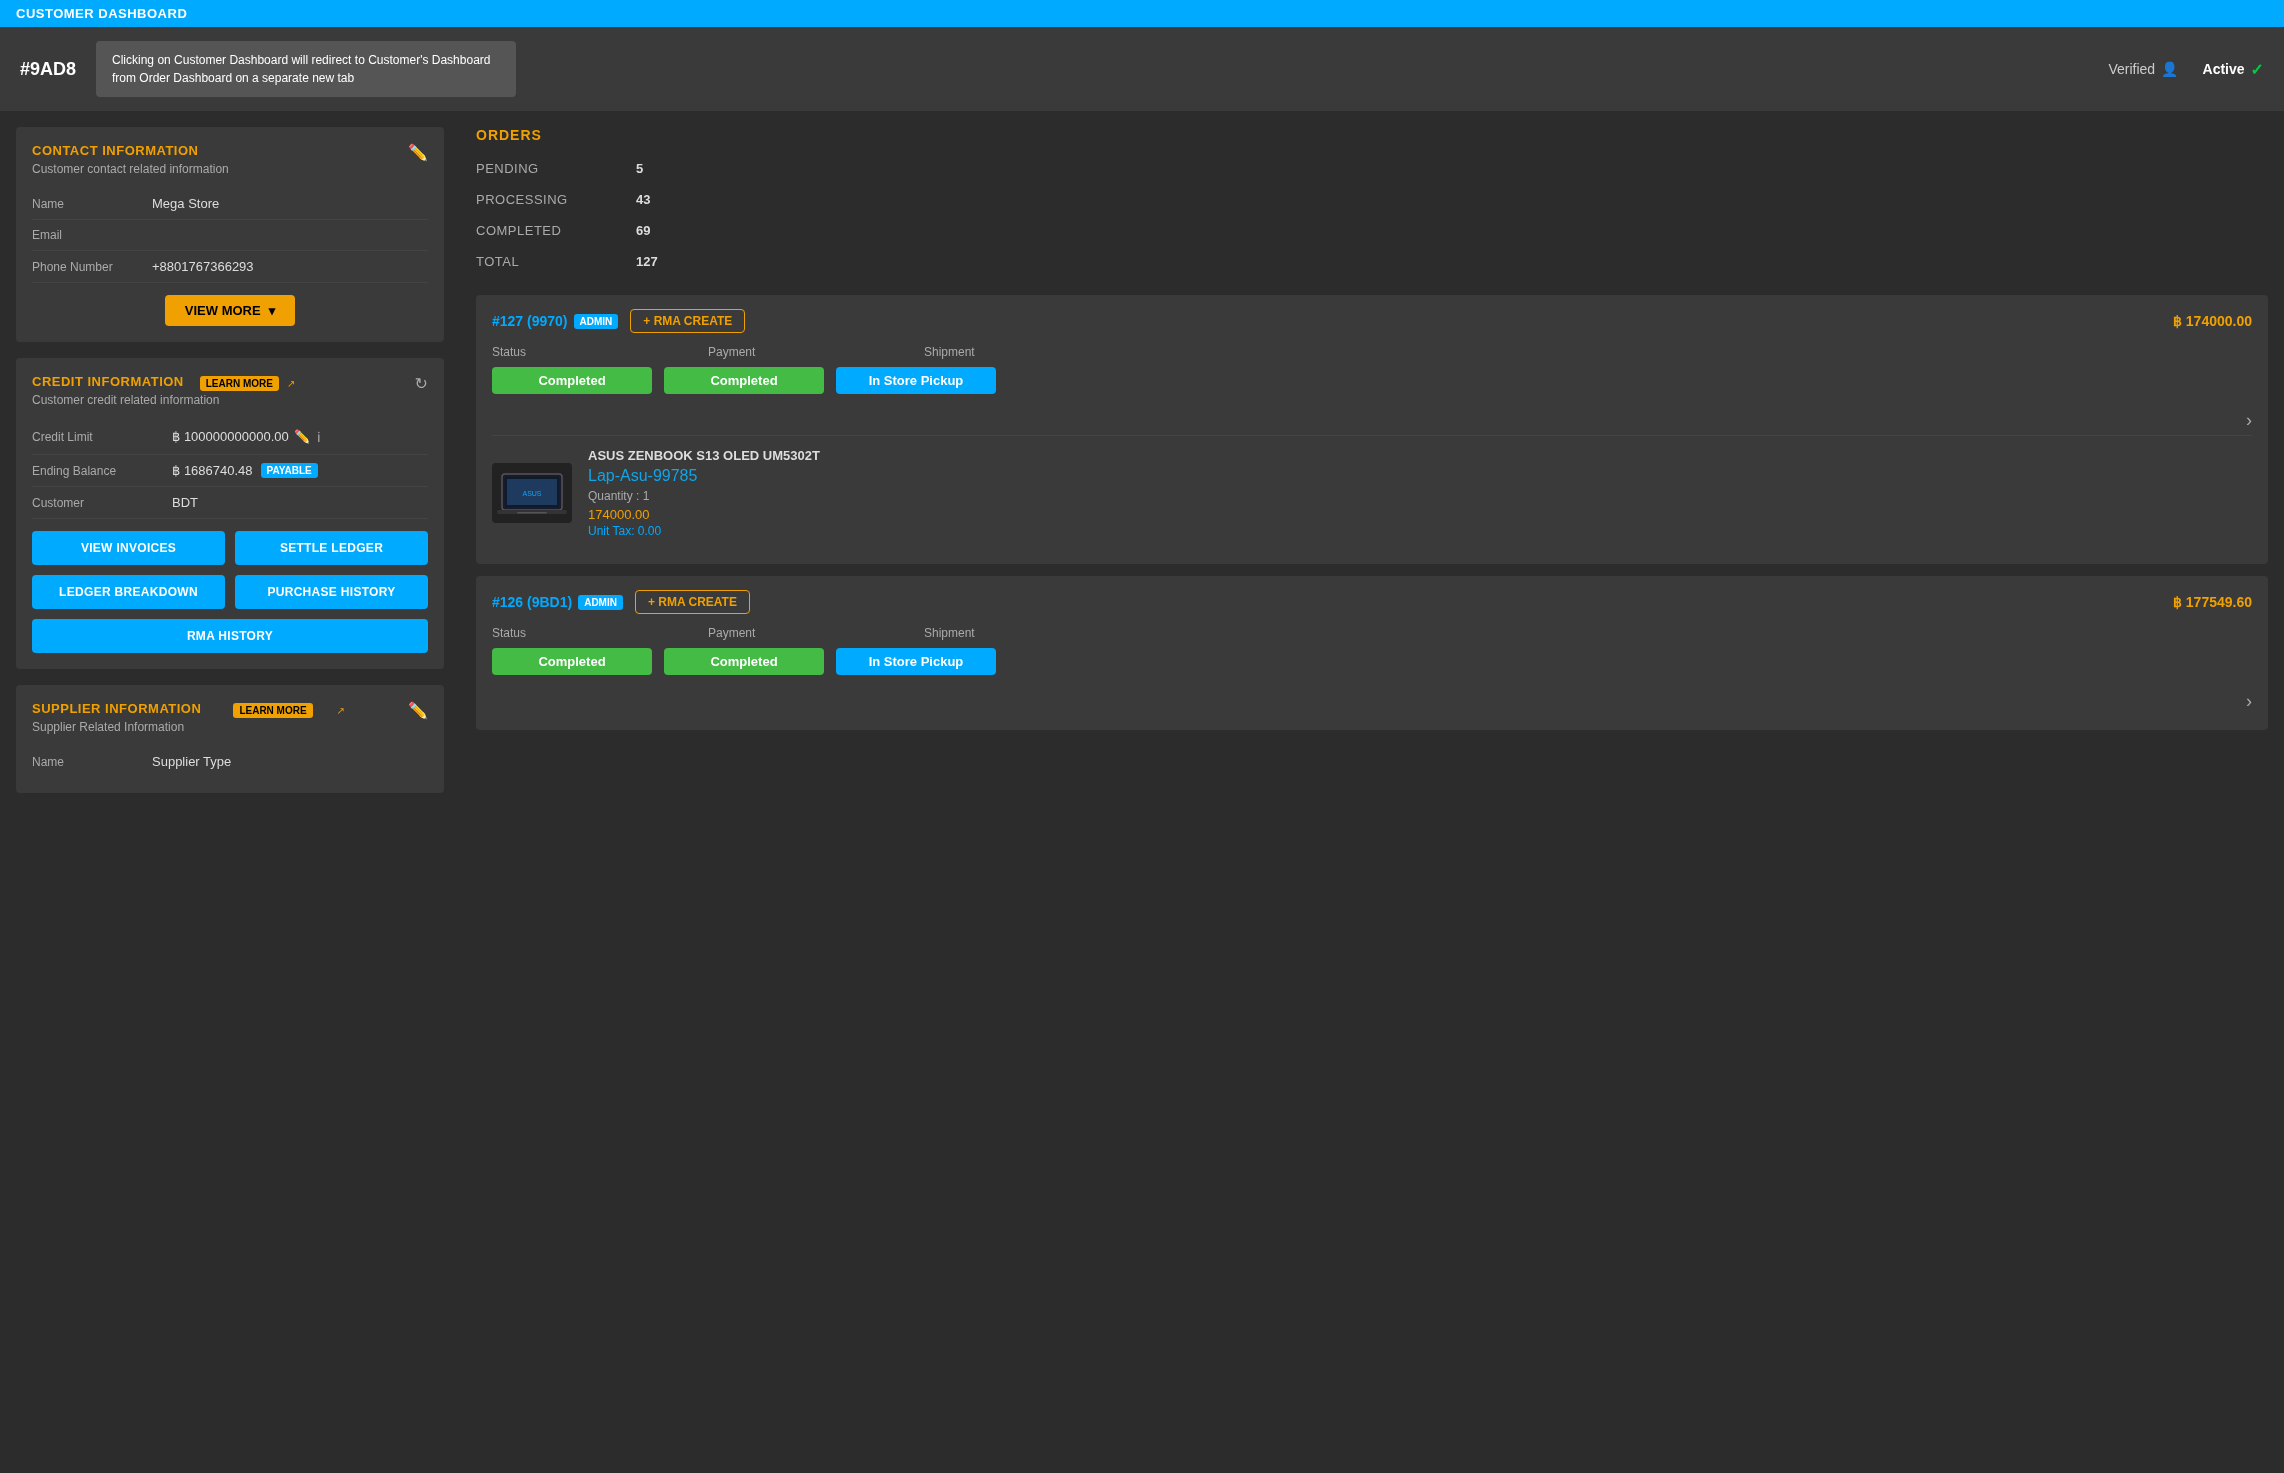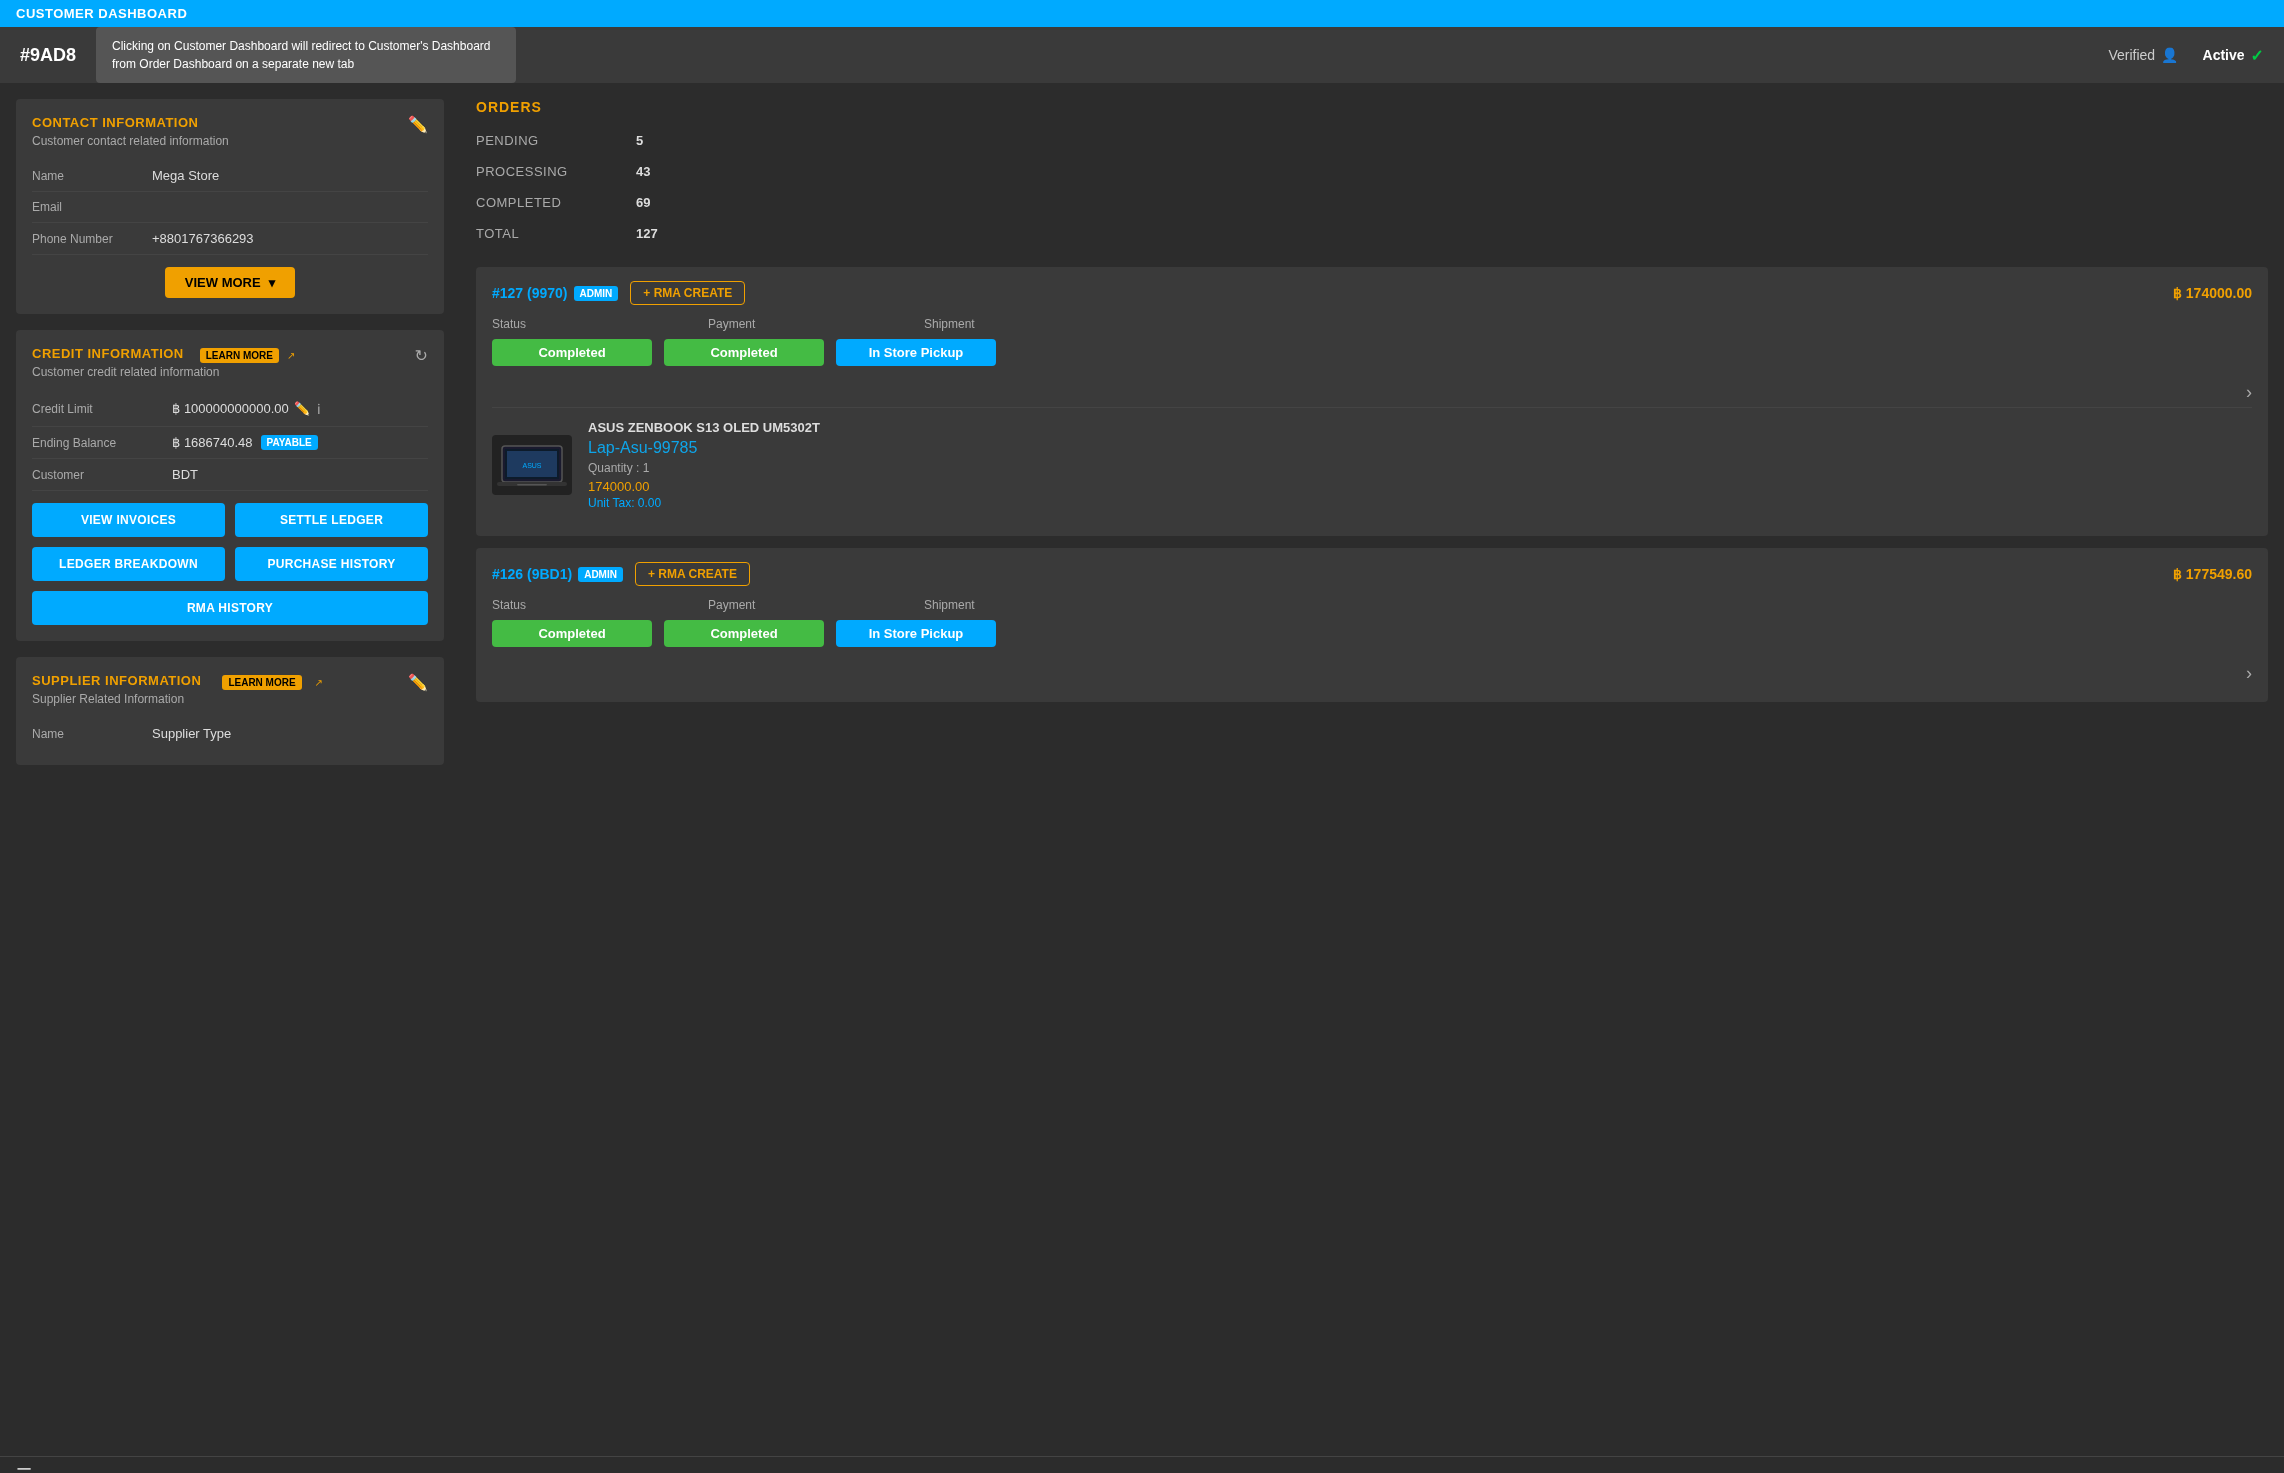--- a/index.html
+++ b/index.html
@@ -14,21 +14,21 @@
       padding: 6px 16px;
       letter-spacing: 0.5px;
     }
 
     
     .header-row {
       background: #3a3a3a;
       display: flex;
       align-items: center;
       padding: 0 20px;
-      height: 56px;
+      height: 84px;
       position: relative;
     }
     .header-id {
       color: white;
       font-weight: bold;
       font-size: 18px;
       margin-right: 20px;
     }
     .header-tooltip {
       background: #555;
@@ -443,21 +443,21 @@
         <button class="btn-cyan">VIEW INVOICES</button>
         <button class="btn-cyan">SETTLE LEDGER</button>
         <button class="btn-cyan">LEDGER BREAKDOWN</button>
         <button class="btn-cyan">PURCHASE HISTORY</button>
         <button class="btn-cyan-wide">RMA HISTORY</button>
       </div>
     </div>
 
     <div class="card">
       <div class="card-header">
-        <div style="display:flex;align-items:center;gap:13px;">
+        <div style="display:flex;align-items:center;gap:24px;">
           <div class="card-title">SUPPLIER INFORMATION</div>
           <span class="badge">LEARN MORE</span>
           <span style="color:#f0a000;font-size:10px;">↗</span>
         </div>
         <span class="edit-icon">✏️</span>
       </div>
       <div class="card-subtitle">Supplier Related Information</div>
       <div class="info-row">
         <span class="info-label">Name</span>
         <span class="info-value">Supplier Type</span>

